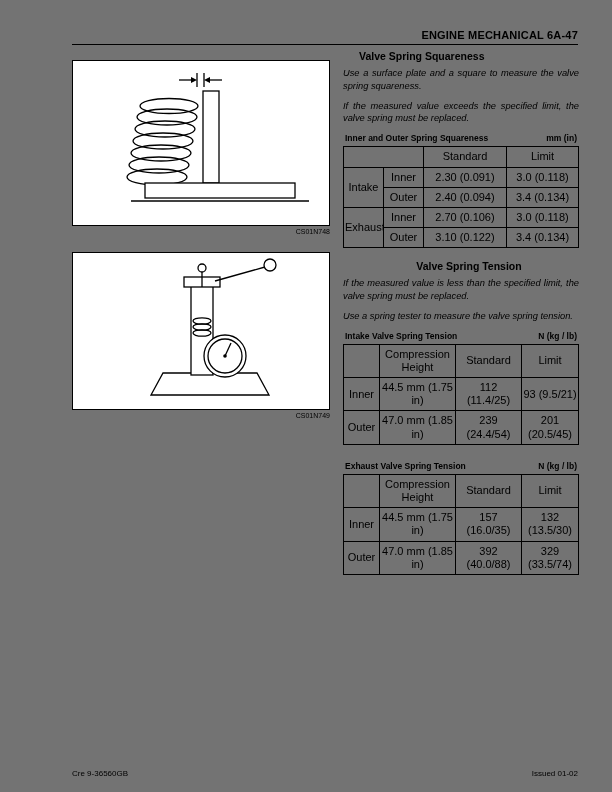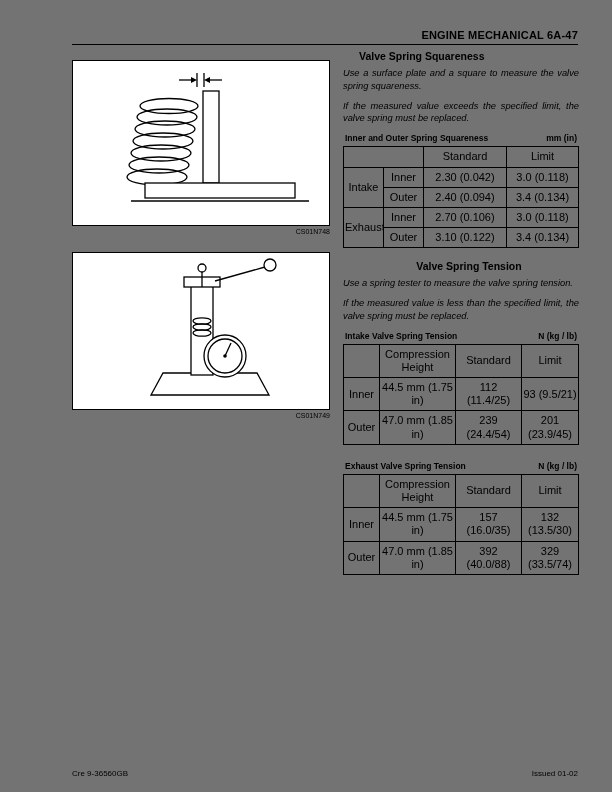--- a/index.html
+++ b/index.html
@@ -147,21 +147,21 @@
         </colgroup>
       <tbody>
           <tr>
         <td colspan="2"></td>
         <td>Standard</td>
         <td>Limit</td>
       </tr>
       <tr>
         <td rowspan="2">Intake</td>
         <td>Inner</td>
-        <td>2.30 (0.042)</td>
+        <td>2.30 (0.091)</td>
         <td>3.0 (0.118)</td>
       </tr>
       <tr>
         <td>Outer</td>
         <td>2.40 (0.094)</td>
         <td>3.4 (0.134)</td>
       </tr>
       <tr>
         <td rowspan="2">Exhaust</td>
         <td>Inner</td>
@@ -170,22 +170,22 @@
       </tr>
       <tr>
         <td>Outer</td>
         <td>3.10 (0.122)</td>
         <td>3.4 (0.134)</td>
       </tr>
     </tbody>
       </table>
 
     <h2 class="section-heading second">Valve Spring Tension</h2>
+    <p class="body-text">If the measured value is less than the specified limit, the valve spring must be replaced.</p>
     <p class="body-text">Use a spring tester to measure the valve spring tension.</p>
-    <p class="body-text">If the measured value is less than the specified limit, the valve spring must be replaced.</p>
 
     <div class="table-title">
       <span>Intake Valve Spring Tension</span>
       <span>N (kg / lb)</span>
     </div>
     <table class="spec">
       <colgroup>
           <col style="width:36px">
           <col style="width:76px">
           <col style="width:66px">
@@ -201,21 +201,21 @@
       <tr>
         <td>Inner</td>
         <td>44.5 mm (1.75 in)</td>
         <td>112 (11.4/25)</td>
         <td>93 (9.5/21)</td>
       </tr>
       <tr>
         <td>Outer</td>
         <td>47.0 mm (1.85 in)</td>
         <td>239 (24.4/54)</td>
-        <td>201 (23.9/45)</td>
+        <td>201 (20.5/45)</td>
       </tr>
     </tbody>
       </table>
 
     <div class="table-title" style="margin-top:16px;">
       <span>Exhaust Valve Spring Tension</span>
       <span>N (kg / lb)</span>
     </div>
     <table class="spec">
       <colgroup>

